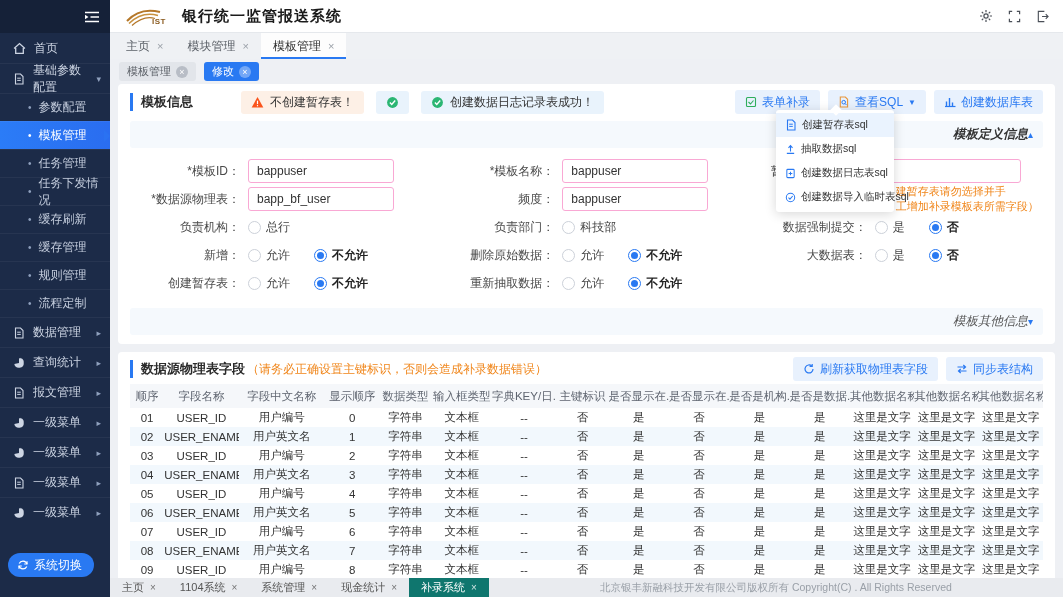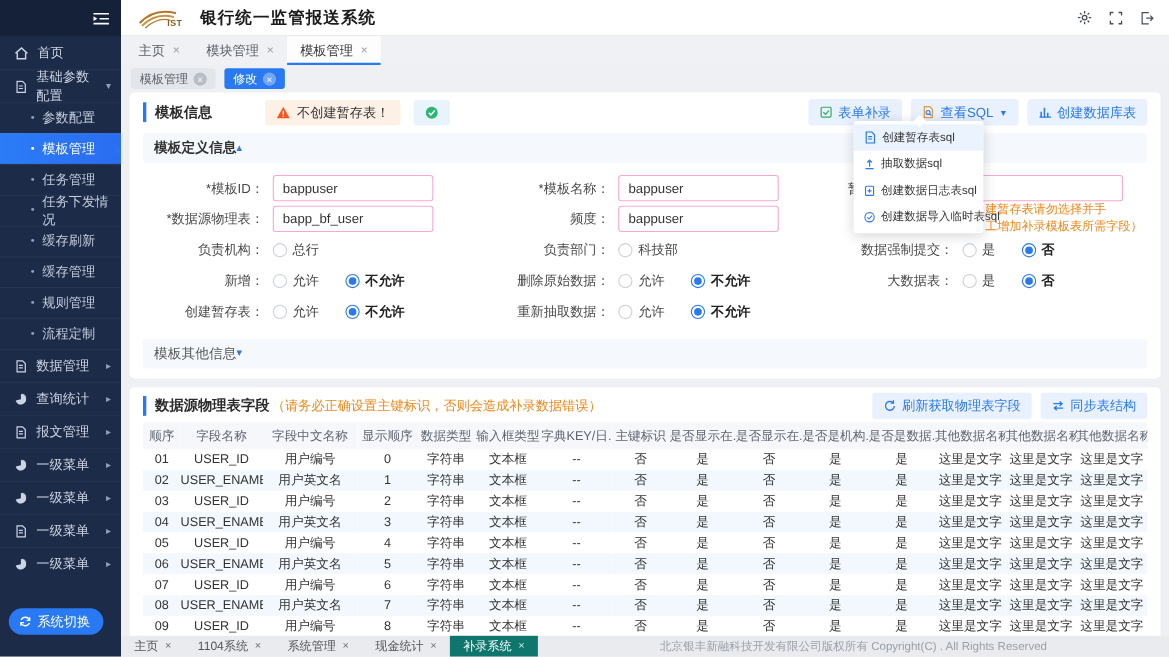--- a/index.html
+++ b/index.html
@@ -49,21 +49,21 @@
   .panel-head { height:32px; display:flex; align-items:center; }
   .panel-title { font-size:13px; font-weight:bold; color:#2b2b2b; border-left:3px solid #2979f2; padding-left:8px; white-space:nowrap; }
   .alerts { display:flex; gap:12px; margin-left:48px; }
   .alert { height:23px; display:flex; align-items:center; gap:6px; padding:0 10px; border-radius:3px; font-size:12px; color:#333; white-space:nowrap; }
   .alert.warning { background:#fdf0e6; }
   .alert.success { background:#e9f3fc; }
   .hbtns { margin-left:auto; display:flex; gap:8px; }
   .btn { height:24px; display:flex; align-items:center; gap:5px; padding:0 10px; border-radius:3px; background:#e8f1fd; color:#2979f2; font-size:12px; cursor:pointer; white-space:nowrap; }
   .bcaret { font-size:8px; }
 
-  .strip { height:27px; background:#f5f9fd; border-radius:3px; display:flex; align-items:center; justify-content:flex-start; padding:0 10px; margin:3px 0; }
+  .strip { height:27px; background:#f5f9fd; border-radius:3px; display:flex; align-items:center; justify-content:flex-end; padding:0 10px; margin:3px 0;font-style:italic; }
   .strip-title { font-size:12.5px; color:#333; font-weight:bold; }
   .strip .sc { color:#2979f2; font-size:10px; cursor:pointer; }
 
   .formgrid { display:grid; grid-template-columns:1fr 1fr 1fr; padding:6px 0 8px; }
   .f-cell { height:28px; display:flex; align-items:center; }
   .f-label { flex:none; text-align:right; color:#4a4a4a; padding-right:8px; white-space:nowrap; }
   .f-label.c1 { width:118px; }
   .f-label.c2 { width:128px; }
   .f-label.c3 { width:136px; }
   .f-input { width:146px; height:24px; border:1px solid #f9a8d4; border-radius:3px; padding:0 8px; font-size:12px; color:#333; font-family:inherit; outline:none; }
@@ -323,20 +323,29 @@
               </span>
               <span>不创建暂存表！</span>
             </span>
             <span class="alert success">
      <span class="icw">
                 <svg width="13" height="13" viewBox="0 0 12 12">
                   <circle cx="6" cy="6" r="5" fill="#2bb673"></circle>
                   <path d="M3.6 6.1l1.7 1.7 3.2-3.6" fill="none" stroke="#fff" stroke-width="1.3"></path>
                 </svg>
               </span>
+            </span>
+            <span class="alert success">
+     <span class="icw">
+                <svg width="13" height="13" viewBox="0 0 12 12">
+                  <circle cx="6" cy="6" r="5" fill="#2bb673"></circle>
+                  <path d="M3.6 6.1l1.7 1.7 3.2-3.6" fill="none" stroke="#fff" stroke-width="1.3"></path>
+                </svg>
+              </span>
+              <span>创建数据日志记录表成功！</span>
             </span>
           </span>
         <span class="hbtns">
             <span class="btn ">
      <span class="icw">
                 <svg width="12" height="12" viewBox="0 0 12 12">
                   <rect x="1.5" y="1.5" width="9" height="9" rx="1" fill="none" stroke="#2fae5c" stroke-width="1.1"></rect>
                   <path d="M3.5 6l2 2 3-3.5" fill="none" stroke="#2fae5c" stroke-width="1.1"></path>
                 </svg>
               </span>

